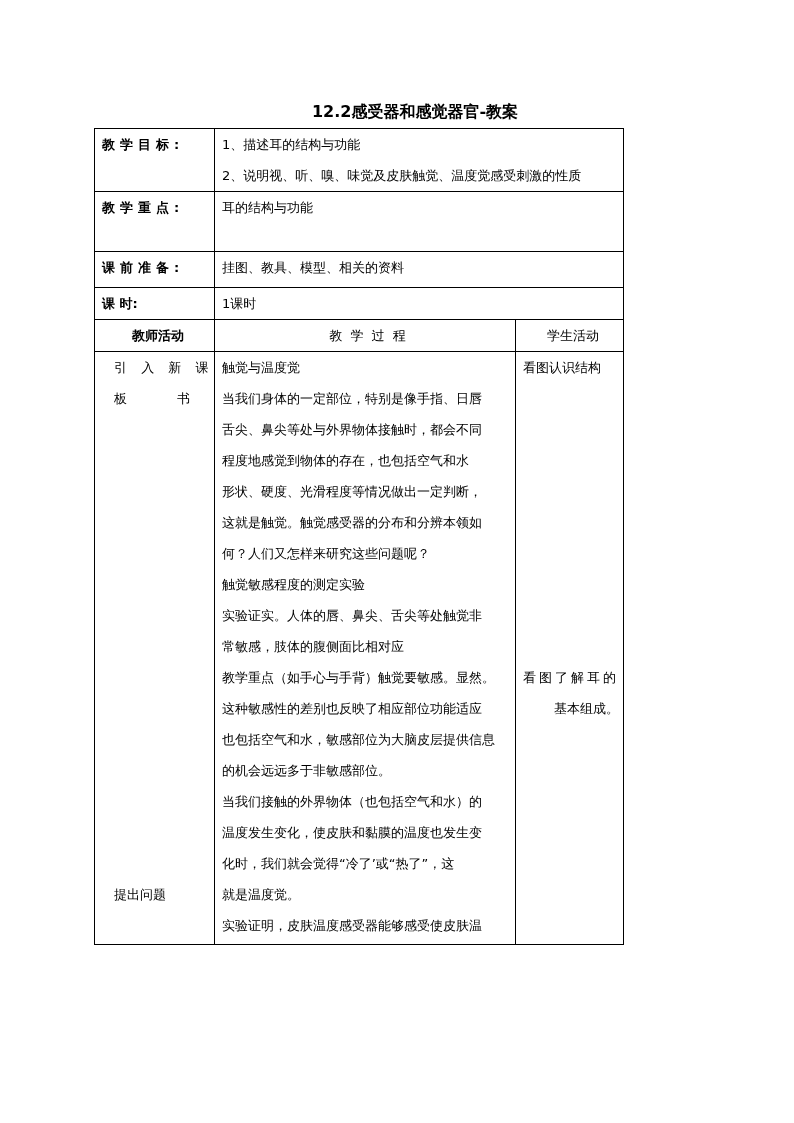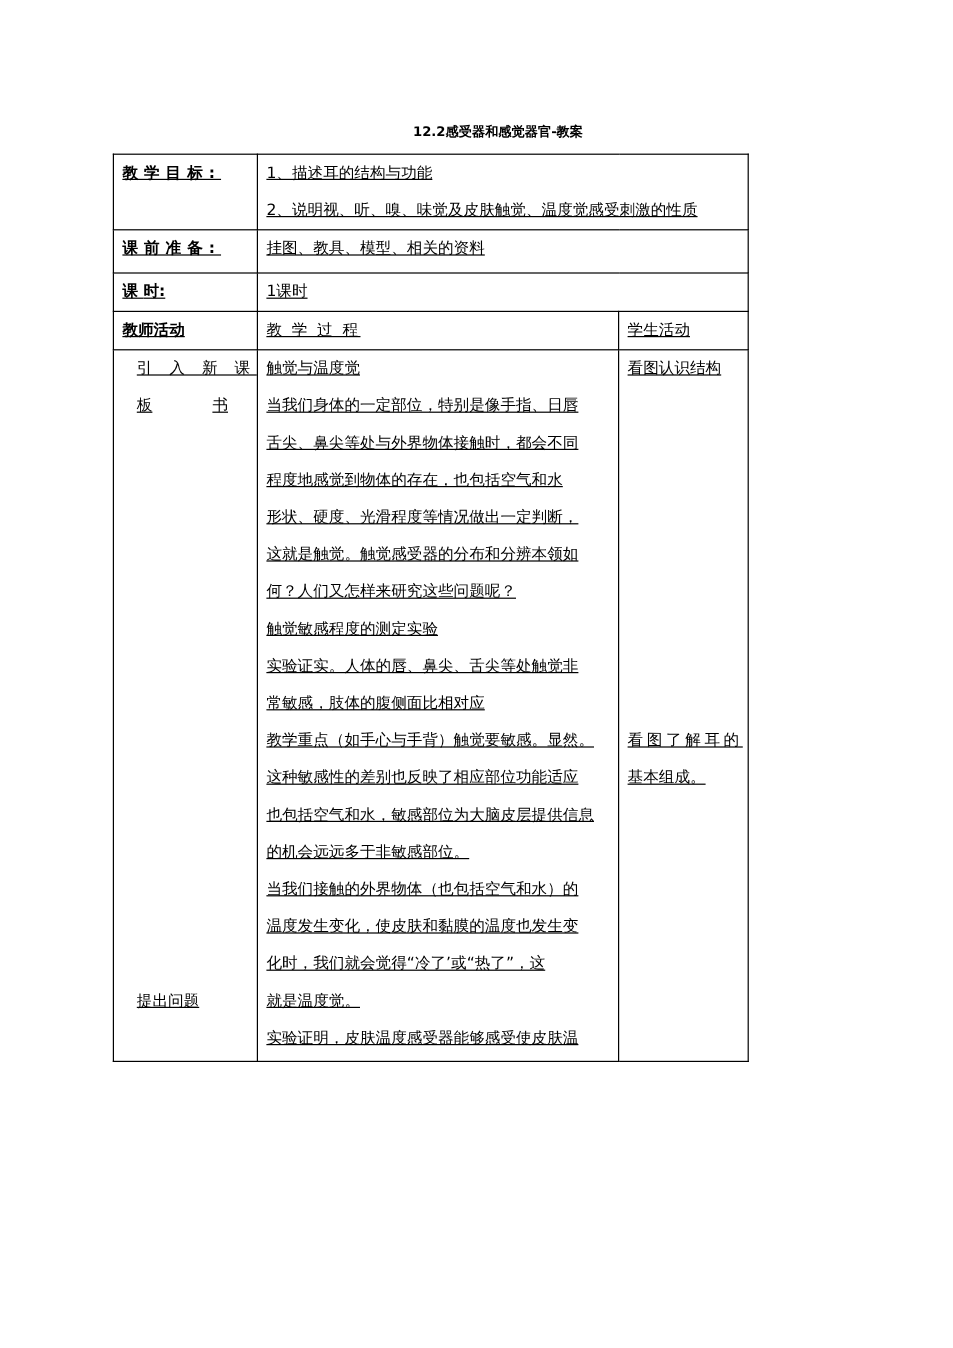--- a/index.html
+++ b/index.html
@@ -16,21 +16,21 @@
       color: #000000;
     }
     .page-title {
       position: absolute;
       top: 102px;
       left: 0;
       width: 794px;
       text-align: center;
       padding-left: 36px;
       box-sizing: border-box;
-      font-size: 11px;
+      font-size: 16px;
       font-weight: bold;
       letter-spacing: 0px;
     }
     table.plan {
       position: absolute;
       top: 128px;
       left: 94px;
       width: 529px;
       border-collapse: collapse;
       table-layout: fixed;
@@ -55,23 +55,23 @@
       font-weight: bold;
       display: flex;
       justify-content: space-between;
       width: 92px;
     }
     .row-goals td { height: 60px; }
     .row-key td { height: 59px; }
     .row-diff td { height: 59px; }
     .row-prep td { height: 35px; }
     .row-time td { height: 30px; }
-    .row-head td { height: 30px; }
+    .row-head td { height: 30px; text-align: center; }
     .row-body td { height: 592px; }
-    .line { display: block; line-height: 31px; white-space: nowrap; text-decoration: underline; }
+    .line { display: block; line-height: 31px; white-space: nowrap; }
     .spaced { letter-spacing: 5px; }
     .board-label {
       display: flex;
       justify-content: space-between;
       width: 76px;
     }
     .left-stack {
       position: relative;
       height: 592px;
       margin-left: 12px;
@@ -79,20 +79,21 @@
     .ask-label {
       position: absolute;
       top: 527px;
       left: 0;
     }
     .student-second {
       position: absolute;
       top: 310px;
       left: 0;
       letter-spacing: 3px;
+      text-align: right;
     }
     .student-wrap { position: relative; height: 592px; }
     .body-text { font-size: 13px; }
   </style>
 </head>
 <body>
 
 <div class="page-title">12.2感受器和感觉器官-教案</div>
 
 <table class="plan">
@@ -102,20 +103,28 @@
     <col class="c3">
   </colgroup>
   <tbody>
     <tr class="row-goals">
       <td>
         <span class="lbl line">教学目标:</span>
       </td>
       <td colspan="2">
         <span class="line">1、描述耳的结构与功能</span>
         <span class="line">2、说明视、听、嗅、味觉及皮肤触觉、温度觉感受刺激的性质</span>
+      </td>
+    </tr>
+    <tr class="row-key">
+      <td>
+        <span class="lbl line">教学重点:</span>
+      </td>
+      <td colspan="2">
+        <span class="line">耳的结构与功能</span>
       </td>
     </tr>
     <tr class="row-prep">
       <td>
         <span class="lbl line">课前准备:</span>
       </td>
       <td colspan="2">
         <span class="line">挂图、教具、模型、相关的资料</span>
       </td>
     </tr>

